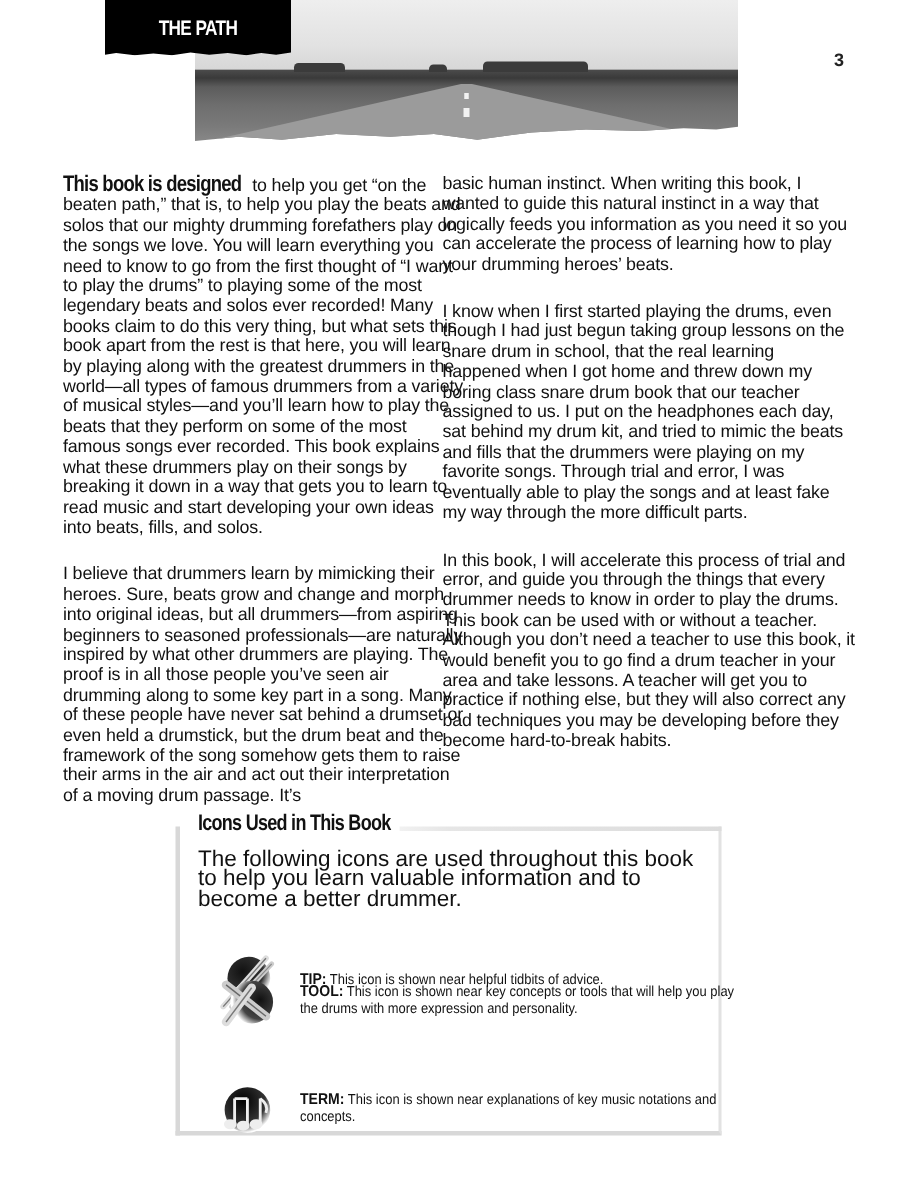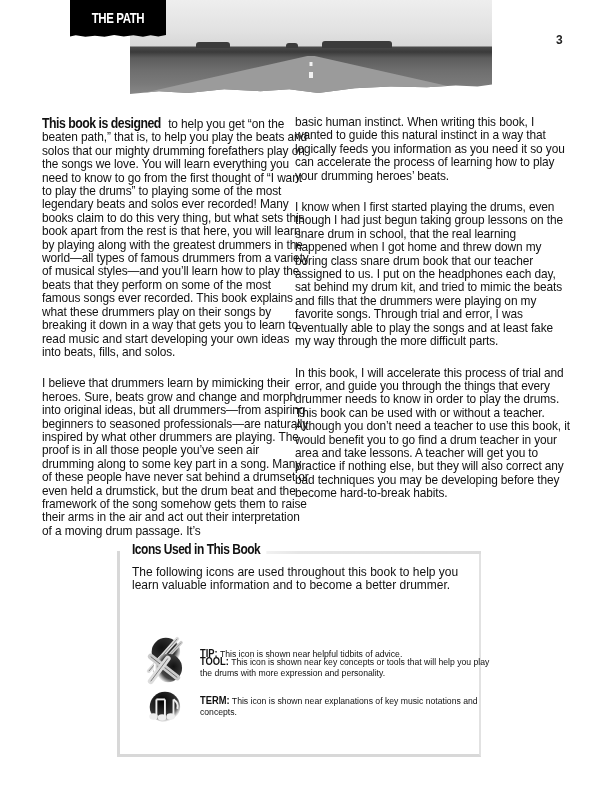--- a/index.html
+++ b/index.html
@@ -18,21 +18,21 @@
     }
     .road-photo .mesa { position: absolute; background: #3b3b3b; border-radius: 3px 3px 0 0; }
     .road-photo .road {
       position: absolute; left: 0; right: 0; top: 56px; height: 40px;
       background: #9b9b9b;
       clip-path: polygon(49% 0, 51% 0, 100% 100%, 0 100%);
     }
     .road-photo .line { position: absolute; left: 50%; width: 3px; background: #f2f2f2; transform: translateX(-50%); }
 
     .section-tab {
-      position: absolute; left: 70px; top: 0; width: 96px; height: 38px;
+      position: absolute; left: 70px; top: 0; width: 124px; height: 38px;
       background: #000;
       clip-path: polygon(0 0,100% 0,100% 92%,92% 96%,84% 93%,76% 97%,66% 93%,56% 96%,46% 92%,36% 97%,26% 94%,16% 97%,6% 93%,0 96%);
       display: flex; align-items: center; justify-content: center;
     }
     .section-tab span {
       color: #fff; font-family: "Liberation Sans", sans-serif; font-weight: bold;
       font-size: 14px; letter-spacing: -0.5px; transform: scaleX(0.82); display: inline-block;
       padding-bottom: 3px;
     }
 
@@ -69,21 +69,21 @@
       background: linear-gradient(to right, transparent 0, transparent 30%, #e6e6e6 50%, #dcdcdc 100%);
     }
     .icons-heading {
       position: absolute; left: 132px; top: 540px;
       font-family: "Liberation Sans", sans-serif; font-weight: bold; font-size: 15px;
       letter-spacing: -0.6px; transform: scaleX(0.8); transform-origin: left center; color: #111;
       background: #fff; padding-right: 8px;
     }
     .icons-intro {
       position: absolute; left: 132px; top: 566px; width: 340px;
-      font-family: "Liberation Sans", sans-serif; font-size: 12px; line-height: 13.4px; color: #111;
+      font-family: "Liberation Sans", sans-serif; font-size: 15px; line-height: 13.4px; color: #111;
     }
     .icon-row { position: absolute; left: 145px; display: flex; align-items: center; }
     .icon-glyph { width: 38px; height: 38px; flex: none; }
     .icon-text {
       margin-left: 17px; font-family: "Liberation Sans", sans-serif; font-size: 9.6px; line-height: 10.6px;
       color: #111; transform: scaleX(0.9); transform-origin: left center; width: 330px;
     }
     .icon-text b { font-weight: bold; font-size: 10.4px; }
   </style>
 </head>
@@ -149,21 +149,21 @@
     </defs>
     <circle cx="24" cy="20" r="15" fill="url(#g2)"></circle>
     <line x1="6" y1="8" x2="34" y2="30" stroke="#ccc" stroke-width="6" stroke-linecap="round"></line>
     <line x1="6" y1="8" x2="34" y2="30" stroke="#666" stroke-width="1"></line>
     <line x1="24" y1="10" x2="6" y2="34" stroke="#ddd" stroke-width="6" stroke-linecap="round"></line>
     <line x1="24" y1="10" x2="6" y2="34" stroke="#777" stroke-width="1"></line>
   </svg>
   <div class="icon-text"><b>TOOL:</b><span> This icon is shown near key concepts or tools that will help you play the drums with more expression and personality.</span></div>
 </div>
 
-<div class="icon-row" style="top:688px;">
+<div class="icon-row" style="top:721px;">
   <svg class="icon-glyph" viewBox="0 0 40 40">
     <defs>
       <radialGradient id="g3" cx="40%" cy="30%" r="70%">
         <stop offset="0%" stop-color="#000"></stop>
           <stop offset="70%" stop-color="#333"></stop>
           <stop offset="100%" stop-color="#fff"></stop>
       </radialGradient>
     </defs>
     <circle cx="21" cy="20" r="16" fill="url(#g3)"></circle>
     <g stroke="#eee" stroke-width="2" fill="#eee">

